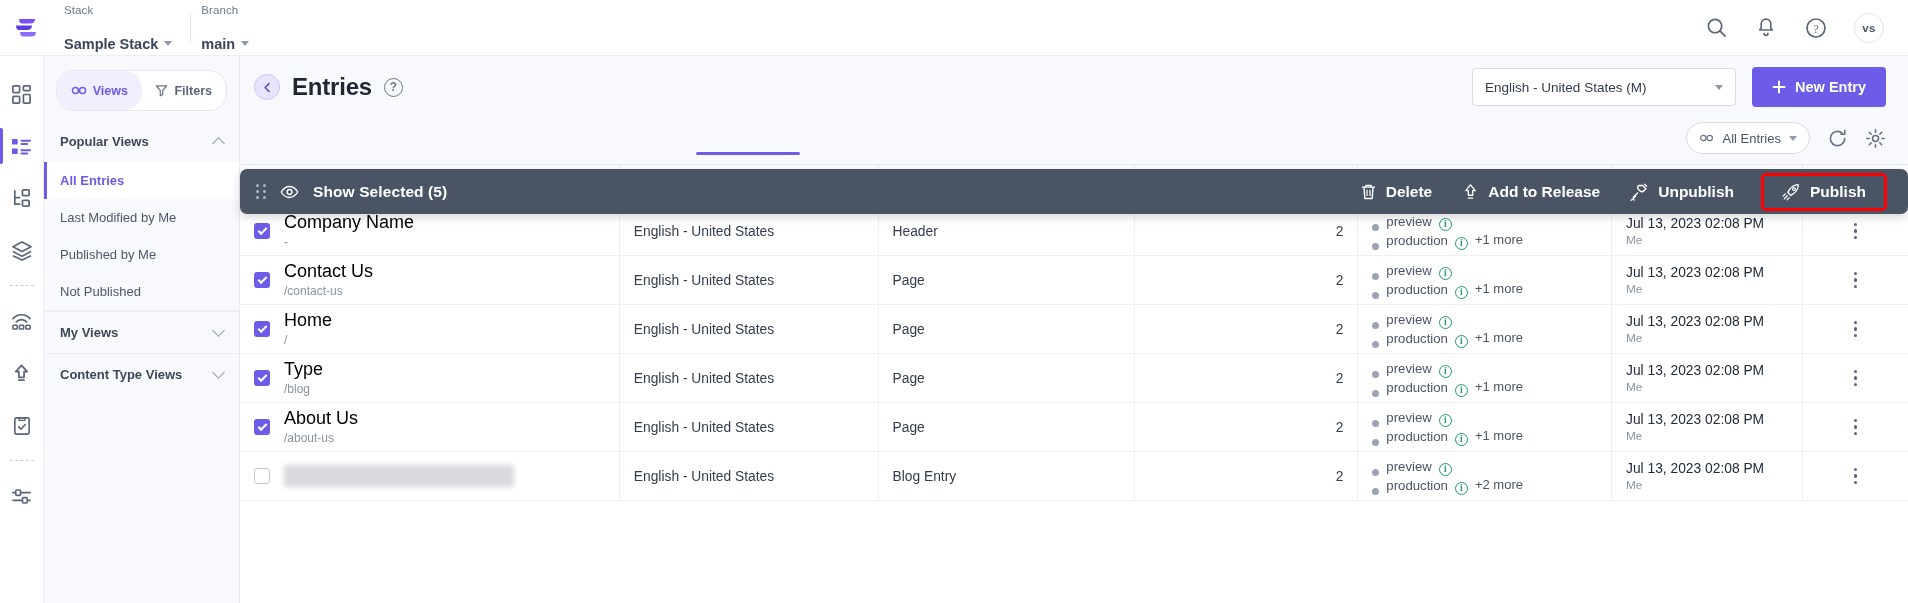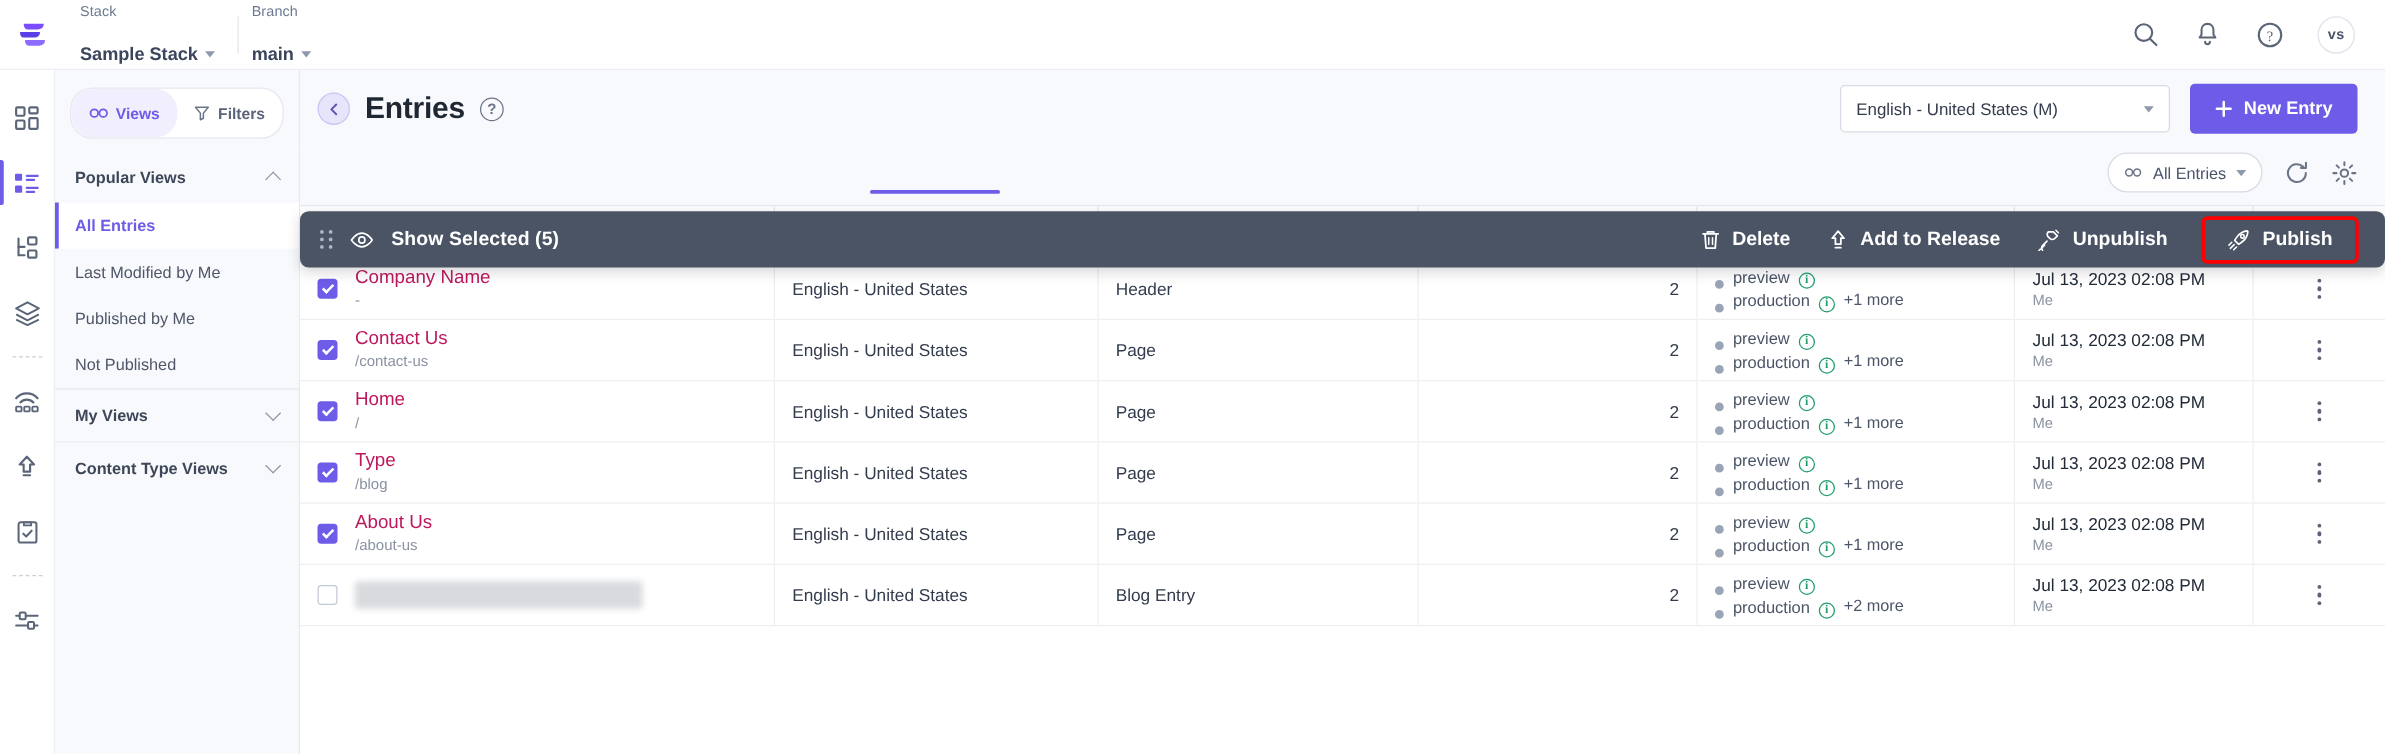--- a/index.html
+++ b/index.html
@@ -166,21 +166,21 @@
     font-size: 13.8px; color: #333c4d; height: 49px;
   }
   tbody td.brdr { border-left: 1px solid #edeff3; }
   .cell-cb {
     width: 16px; height: 16px; border-radius: 3px; background: #6c5ce7;
     display: flex; align-items: center; justify-content: center; cursor: pointer;
   }
   .cell-cb.off { background: #fff; border: 1.6px solid #c3c9d4; }
   .cb-check { width: 9px; height: 5px; border-left: 2px solid #fff; border-bottom: 2px solid #fff; transform: rotate(-45deg) translate(1px,-1px); }
   .title-cell { display: flex; align-items: center; gap: 14px; }
-  .title-main { font-size: 15px; color: #be185d; line-height: 1.25; }
+  .title-main { font-size: 18px; color: #000000; line-height: 1.25; }
   .title-sub { font-size: 12px; color: #8a93a3; line-height: 1.3; margin-top: 1px; }
   .redacted { display: inline-block; width: 230px; height: 22px; background: #d8dade; border-radius: 2px; filter: blur(2.5px); }
   .num-right { text-align: right; }
   .status-line { display: flex; align-items: flex-end; gap: 7px; font-size: 13.2px; color: #4b5567; line-height: 1.45; }
   .dot { width: 7px; height: 7px; border-radius: 50%; background: #9aa4b5; display: inline-block; }
   .info-ring {
     width: 13px; height: 13px; border-radius: 50%; border: 1.3px solid #1f9d6a;
     display: inline-flex; align-items: center; justify-content: center;
     font-size: 9.5px; color: #1f9d6a; font-weight: 700; font-family: "Liberation Serif", serif;
     cursor: pointer;

